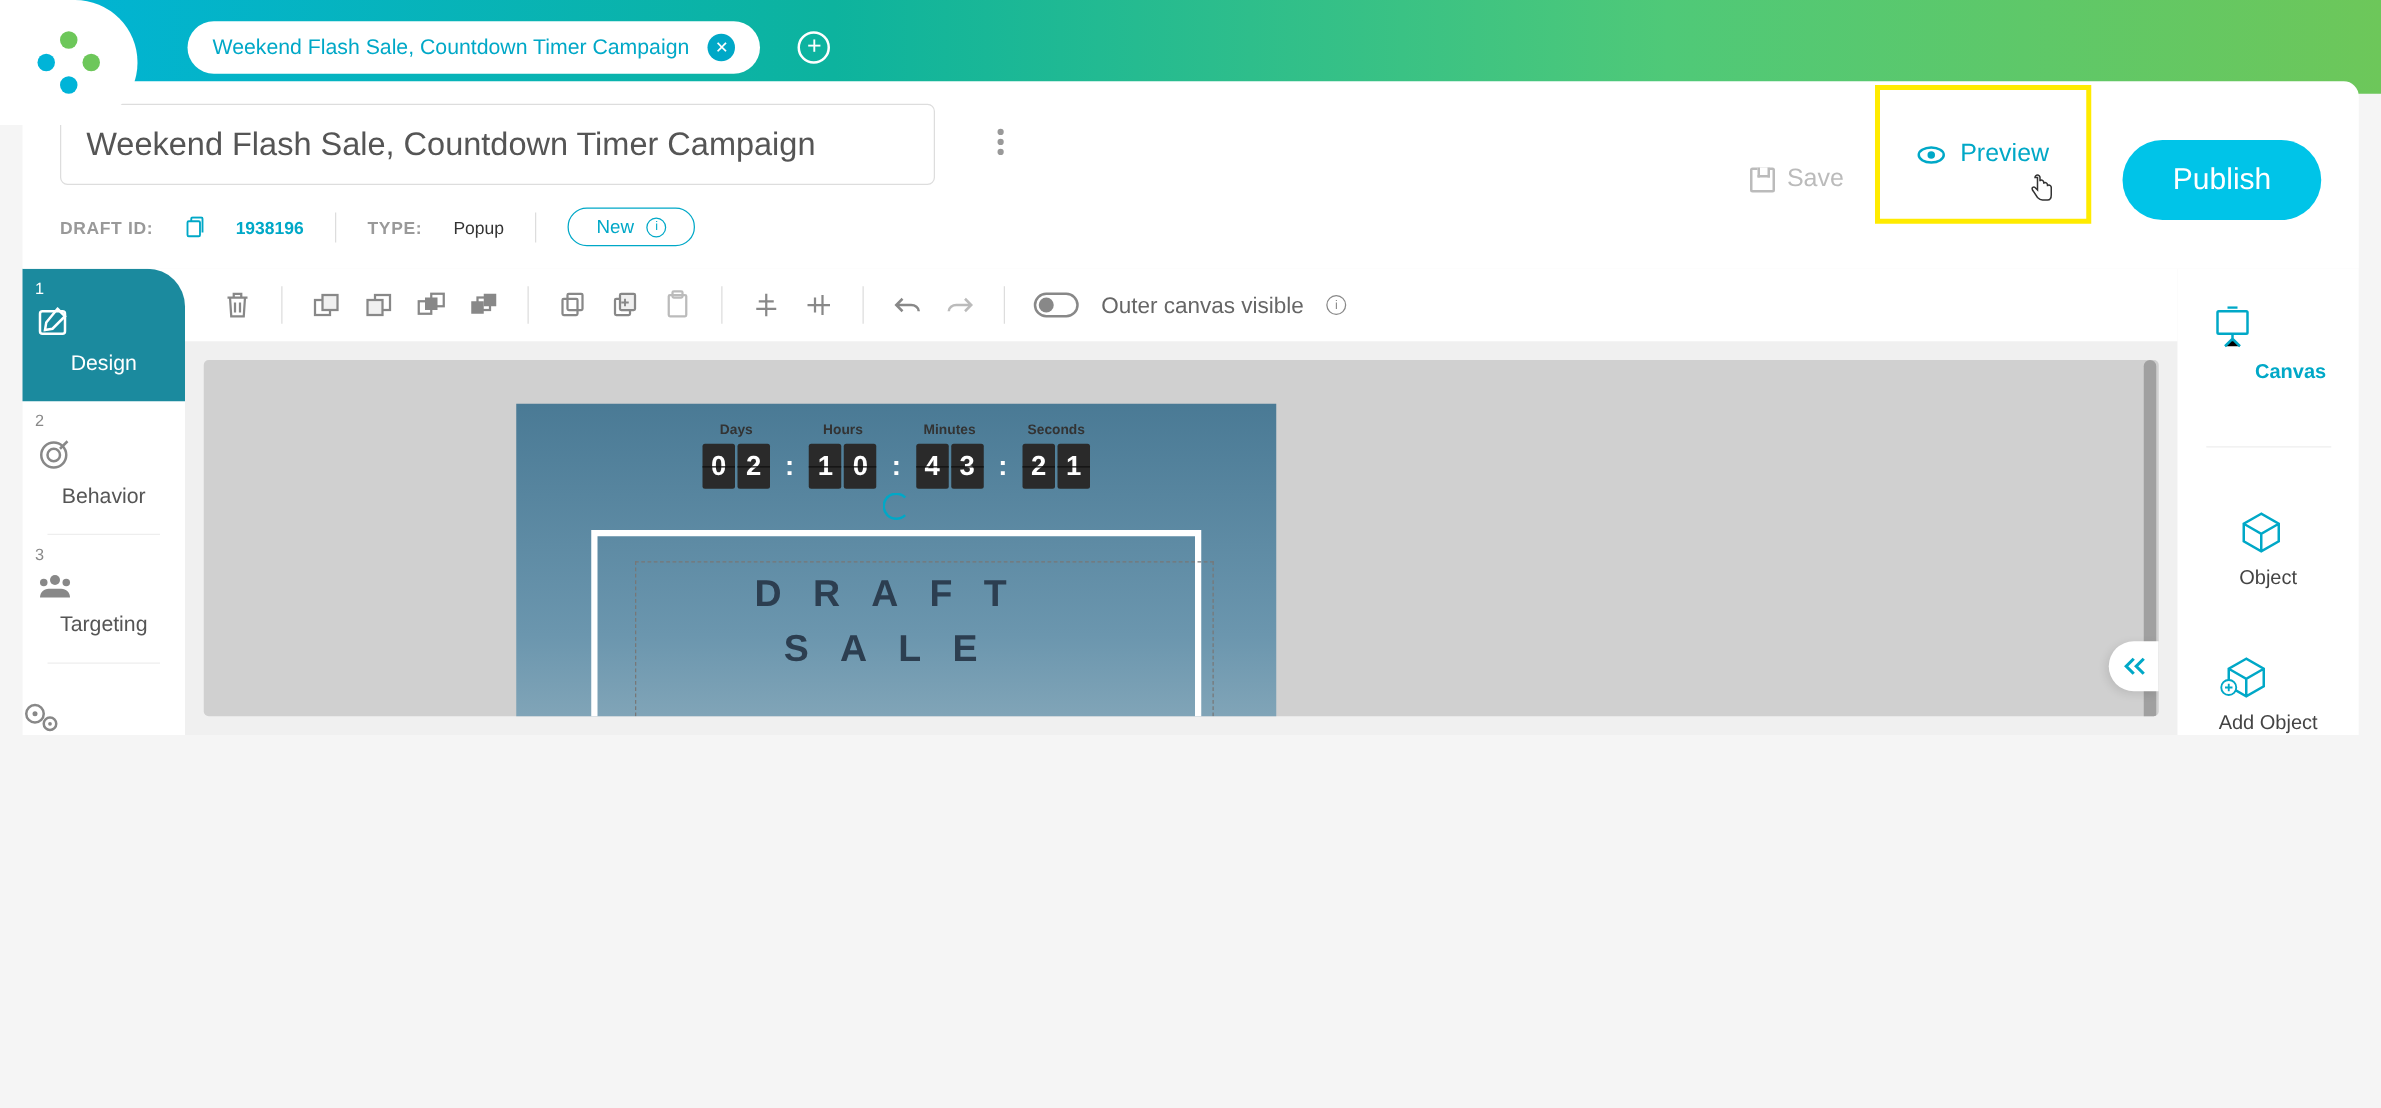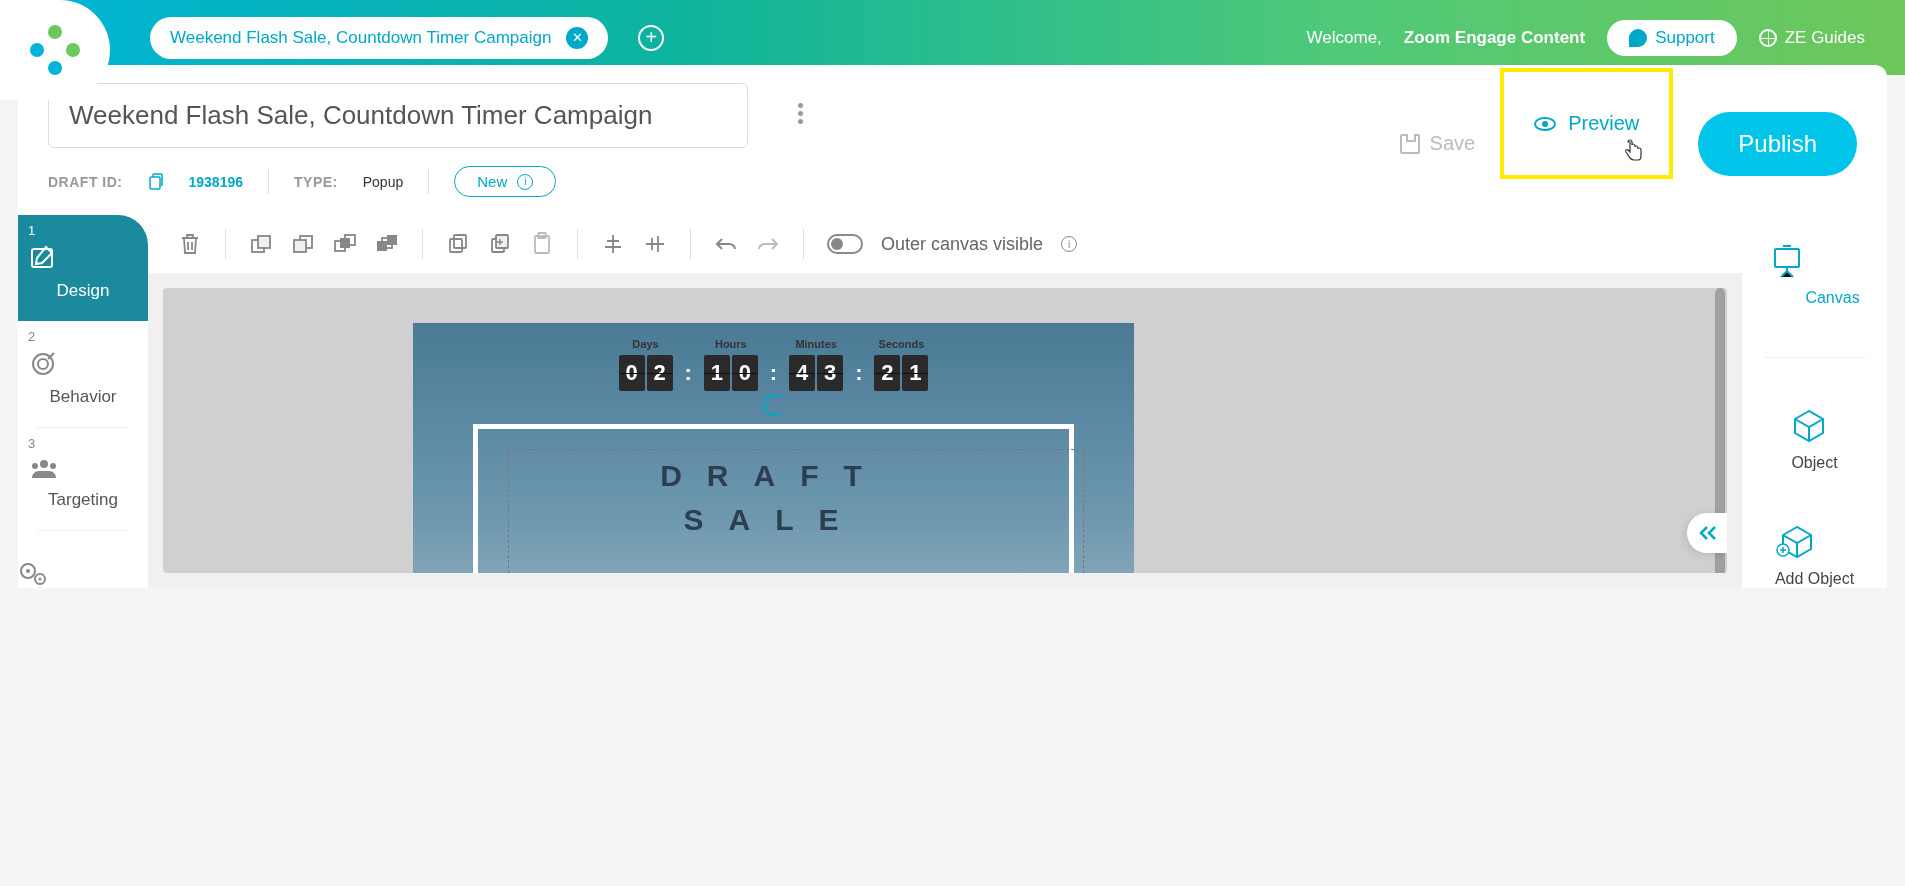--- a/index.html
+++ b/index.html
@@ -64,42 +64,42 @@
 
 .canvas-area{flex:1;display:flex;flex-direction:column;}
 .toolbar{background:#fff;padding:14px 30px;display:flex;align-items:center;gap:18px;color:#888;}
 .tb-ico{width:24px;height:24px;cursor:pointer;display:flex;align-items:center;justify-content:center;font-size:20px;}
 .tb-sep{width:1px;height:30px;background:#ddd;margin:0 5px;}
 .toggle{width:36px;height:20px;border:2px solid #888;border-radius:12px;position:relative;cursor:pointer;}
 .toggle::after{content:'';width:12px;height:12px;background:#888;border-radius:50%;position:absolute;left:2px;top:2px;}
 .tb-text{font-size:18px;color:#666;}
 
 .canvas-wrap{flex:1;background:#d0d0d0;margin:15px;position:relative;overflow:hidden;border-radius:4px;}
-.popup{position:absolute;left:250px;top:35px;width:721px;height:370px;background:linear-gradient(180deg,#4a7a95 0%,#6b96ae 50%,#a8bfc9 100%);}
+.popup{position:absolute;left:250px;top:35px;width:608px;height:370px;background:linear-gradient(180deg,#4a7a95 0%,#6b96ae 50%,#a8bfc9 100%);}
 .countdown{display:flex;gap:12px;justify-content:center;margin-top:15px;}
 .cd-unit{text-align:center;}
 .cd-label{font-size:11px;color:#333;font-weight:600;margin-bottom:5px;}
 .cd-digits{display:flex;gap:2px;}
 .cd-digit{width:26px;height:36px;background:#2a2a2a;color:#fff;display:flex;align-items:center;justify-content:center;font-size:22px;font-weight:600;border-radius:2px;position:relative;}
 .cd-digit::after{content:'';position:absolute;left:0;right:0;top:50%;height:1px;background:#111;}
 .cd-colon{color:#fff;font-size:22px;align-self:flex-end;margin-bottom:5px;font-weight:700;}
 .rotate-handle{width:22px;height:22px;margin:3px auto 0;border:2px solid #00a8c7;border-radius:50%;border-right-color:transparent;position:relative;}
 .inner-frame{border:5px solid #fff;margin:8px 60px 20px;padding:20px 30px 0;position:relative;height:250px;}
 .dashed-sel{position:absolute;border:1px dashed #777;top:20px;left:30px;right:-15px;bottom:-20px;}
 .sale-text{text-align:center;}
 .sale-line{font-size:30px;font-weight:800;color:#2c3e50;letter-spacing:25px;margin:10px 0;}
 .scrollbar{position:absolute;right:2px;top:0;width:10px;height:380px;background:#a0a0a0;border-radius:5px;}
 
 .collapse-tab{position:absolute;right:0;top:225px;background:#fff;padding:12px 10px;border-radius:25px 0 0 25px;cursor:pointer;color:#00a8c7;font-size:18px;box-shadow:-2px 2px 8px rgba(0,0,0,0.1);}
 
 .right-panel{width:145px;background:#fff;display:flex;flex-direction:column;align-items:center;padding-top:30px;gap:50px;}
 .rp-item{text-align:center;cursor:pointer;color:#00a8c7;}
 .rp-ico{font-size:32px;margin-bottom:10px;}
 .rp-label{font-size:16px;font-weight:500;color:#444;}
-.rp-item.active .rp-label{color:#00a8c7;font-weight:400;margin-left:36px;}
+.rp-item.active .rp-label{color:#00a8c7;font-weight:700;margin-left:36px;}
 .rp-divider{width:100px;height:1px;background:#eee;}
 
 svg{display:block;}
 </style>
 </head>
 <body>
 
 <div class="topbar">
   <div class="logo-wrap">
     <div class="logo">
@@ -107,32 +107,20 @@
         <div class="logo-dot d2"></div>
         <div class="logo-dot d3"></div>
         <div class="logo-dot d4"></div>
     </div>
   </div>
   <div class="chip">
     <span class="chip-text">Weekend Flash Sale, Countdown Timer Campaign</span>
     <span class="chip-close">✕</span>
   </div>
   <div class="add-circ">+</div>
-  <div class="top-right">
-    <span class="welcome">Welcome,</span>
-    <span class="username">Zoom Engage Content</span>
-    <div class="support-btn">
-      <span class="support-ico"></span>
-      <span>Support</span>
-    </div>
-    <div class="guides">
-      <span class="globe"></span>
-      <span>ZE Guides</span>
-    </div>
-  </div>
 </div>
 
 <div class="editor-hdr">
   <div class="hdr-left">
     <input class="title-input" value="Weekend Flash Sale, Countdown Timer Campaign" style="">
     <div class="meta-row">
       <span class="meta-label">DRAFT ID:</span>
       <span class="copy-ico">
         <svg width="16" height="18" viewBox="0 0 16 18">
             <rect x="2" y="4" width="10" height="12" rx="1" fill="none" stroke="#00a8c7" stroke-width="1.5"></rect>

